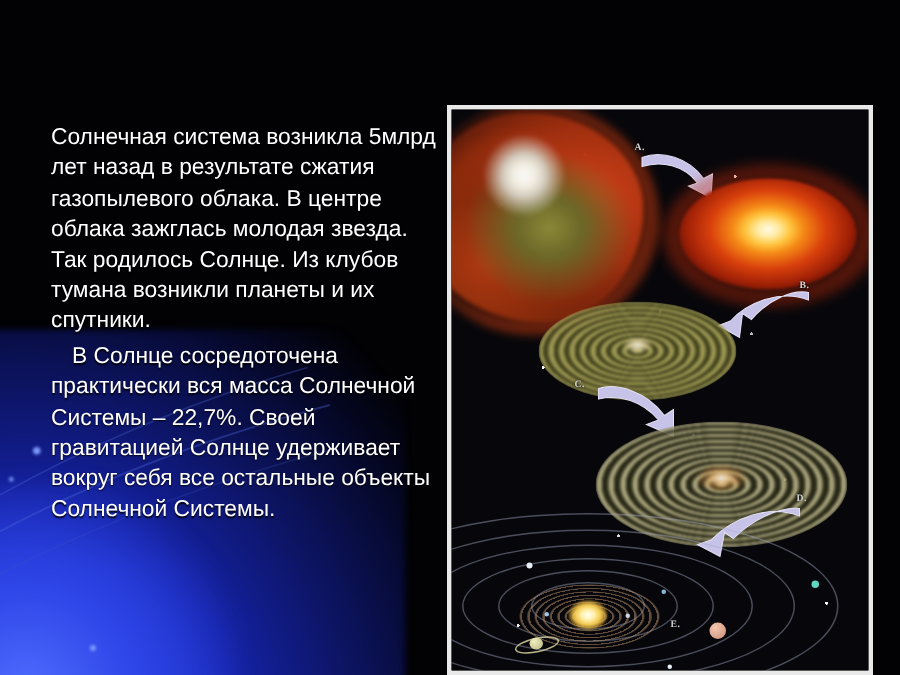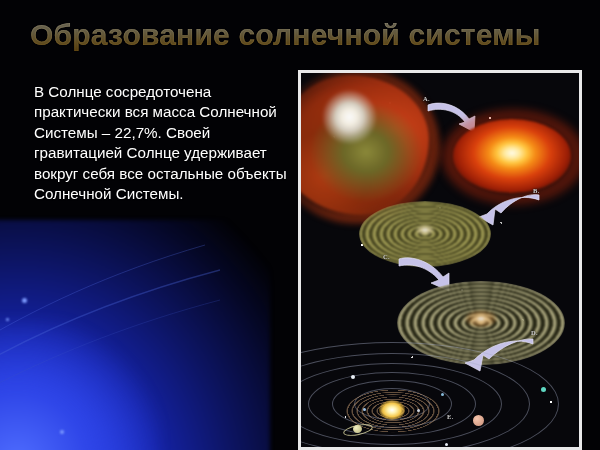--- a/index.html
+++ b/index.html
@@ -181,23 +181,23 @@
   <div class="bg-glow2"></div>
   <svg class="arcs" viewBox="0 0 420 330" preserveAspectRatio="none">
     <path d="M20,330 C110,250 230,170 420,120" fill="none" stroke="#4a63d8" stroke-opacity="0.45" stroke-width="1.3"></path>
     <path d="M0,320 C100,240 215,150 405,95" fill="none" stroke="#5570e8" stroke-opacity="0.35" stroke-width="1"></path>
     <path d="M40,330 C130,265 250,195 420,150" fill="none" stroke="#3b52c4" stroke-opacity="0.30" stroke-width="1"></path>
   </svg>
   <div class="dot" style="left:22px;top:298px;width:5px;height:5px;"></div>
   <div class="dot" style="left:6px;top:318px;width:3px;height:3px;"></div>
   <div class="dot" style="left:60px;top:430px;width:4px;height:4px;"></div>
 
-  <div class="title">Образование солнечной системы</div>
 
   <div class="body-col">
+    <p>Солнечная система возникла 5млрд лет назад в результате сжатия газопылевого облака. В центре облака зажглась молодая звезда. Так родилось Солнце.  Из клубов тумана возникли планеты и их спутники.</p>
     <p>В Солнце сосредоточена практически вся масса Солнечной Системы – 22,7%. Своей гравитацией Солнце удерживает вокруг себя все остальные объекты Солнечной Системы.</p>
   </div>
 
   <div class="pic-frame">
     <div class="pic">
 
       <div class="nebula-edge"></div>
       <div class="nebula"></div>
       <div class="lbl" style="left:122px;top:22px;">A.</div>
 

